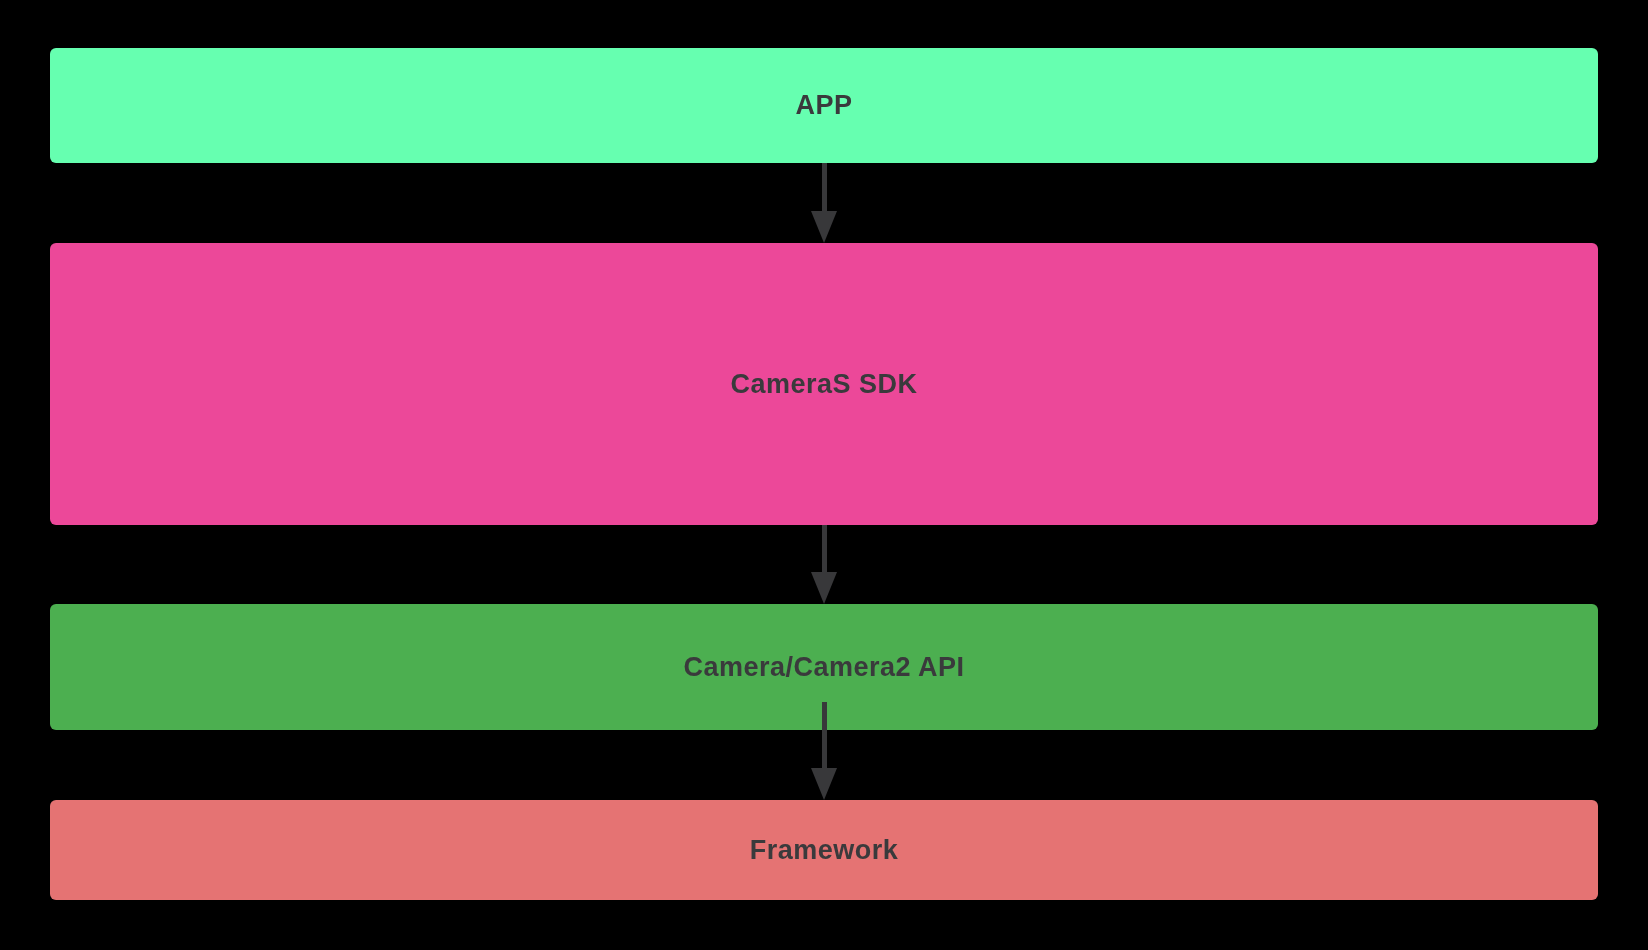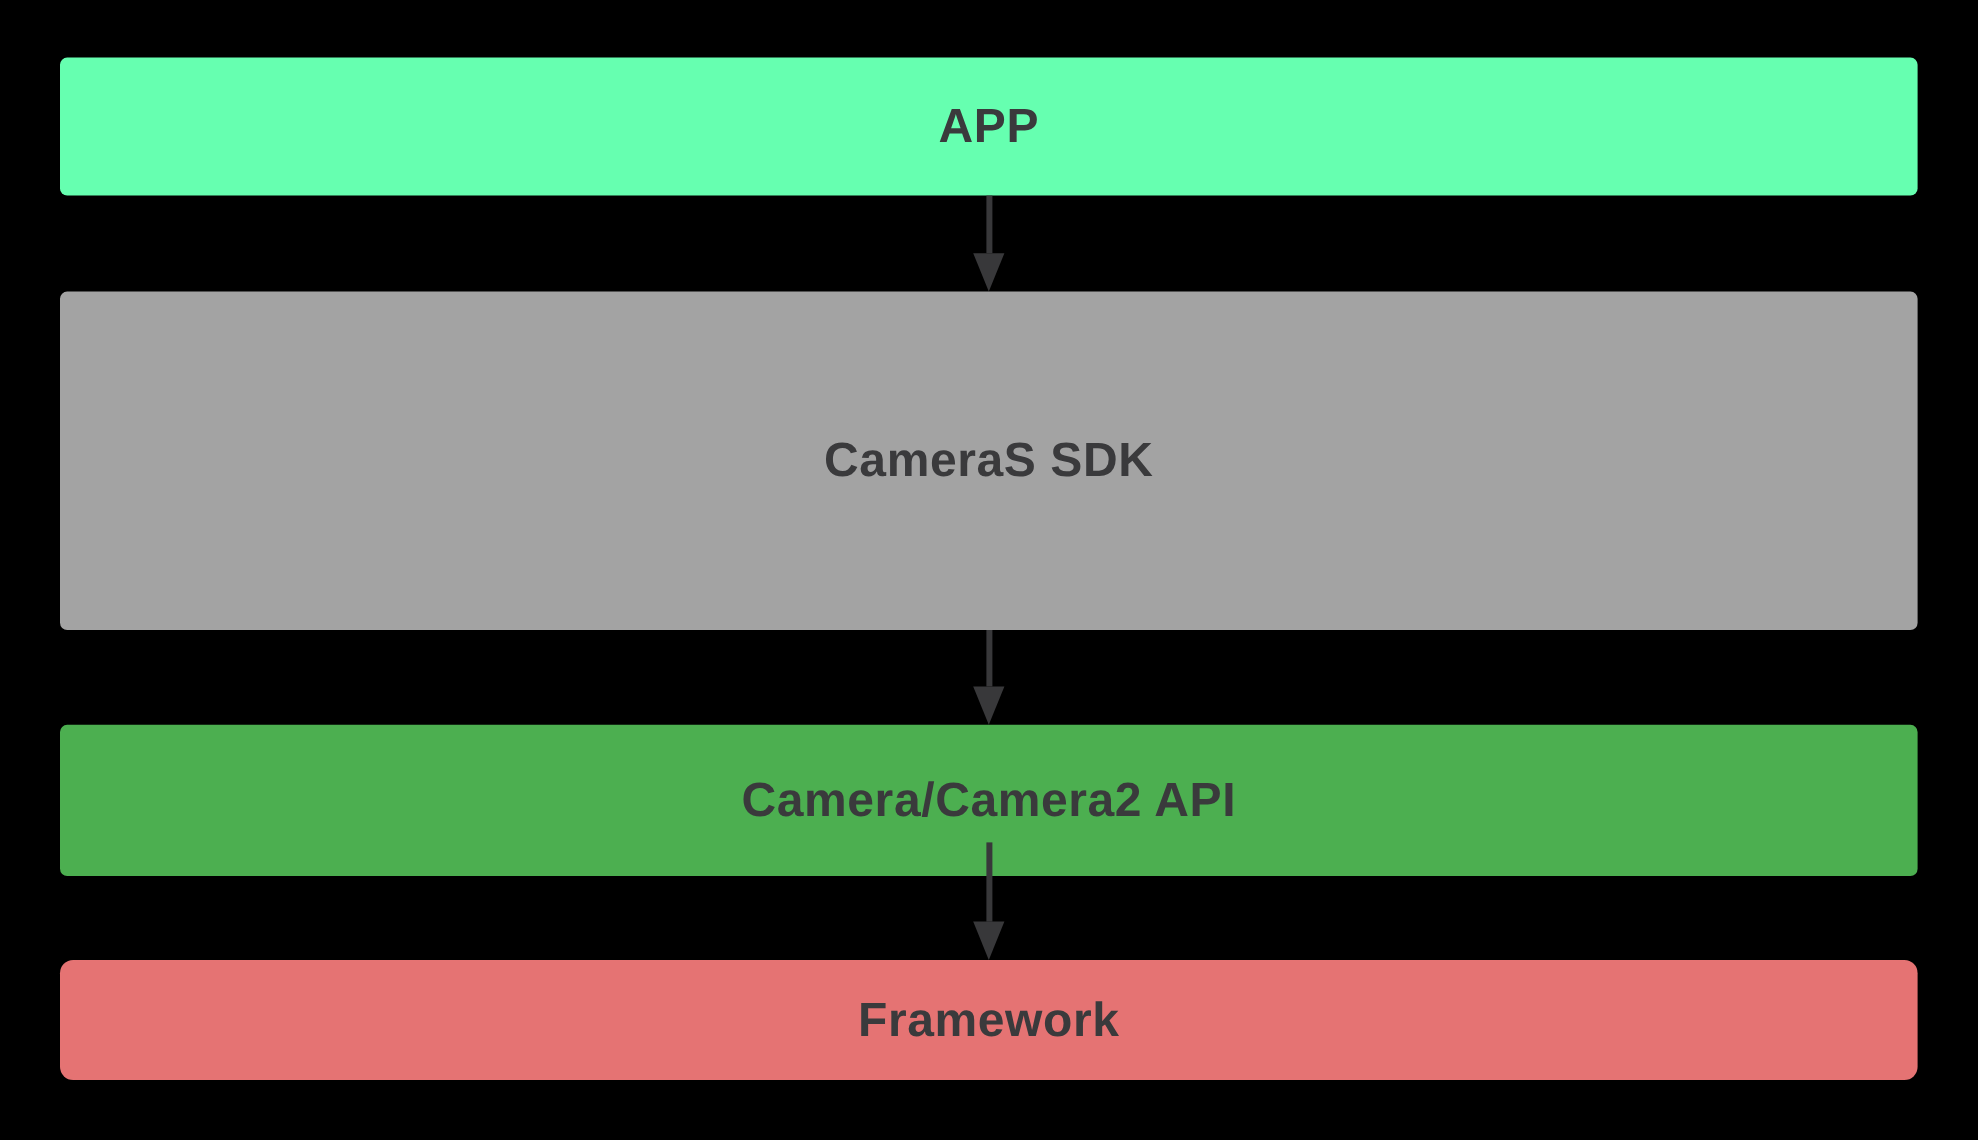--- a/index.html
+++ b/index.html
@@ -21,21 +21,21 @@
     position: absolute;
     left: 50px;
     width: 1548px;
     border-radius: 6px;
     display: flex;
     align-items: center;
     justify-content: center;
   }
   .node .label {
     color: #3a3a3c;
-    font-size: 40px;
+    font-size: 27px;
     font-weight: bold;
     letter-spacing: 0.5px;
     text-align: center;
     white-space: nowrap;
   }
   .node-app        { top: 48px;  height: 115px; }
   .node-sdk        { top: 243px; height: 282px; }
   .node-api        { top: 604px; height: 126px;  }
   .node-framework  { top: 800px; height: 100px; }
 
@@ -79,35 +79,35 @@
 
   <div class="node node-app" style="background-color: rgb(102, 255, 176);">
     <span class="label">APP</span>
   </div>
 
   <div class="arrow arrow-1">
     <div class="stem"></div>
     <div class="head"></div>
   </div>
 
-  <div class="node node-sdk" style="background-color: #a3a3a3;">
+  <div class="node node-sdk" style="background-color: #ec4899;">
     <span class="label">CameraS SDK</span>
   </div>
 
   <div class="arrow arrow-2">
     <div class="stem"></div>
     <div class="head"></div>
   </div>
 
   <div class="node node-api" style="background-color: rgb(76, 175, 80);">
     <span class="label">Camera/Camera2 API</span>
   </div>
 
   <div class="arrow arrow-3">
     <div class="stem"></div>
     <div class="head"></div>
   </div>
 
-  <div class="node node-framework" style="background-color: rgb(229, 115, 115); border-radius: 11px;">
+  <div class="node node-framework" style="background-color: rgb(229, 115, 115);">
     <span class="label">Framework</span>
   </div>
 
 </div>
 
 </body></html>

